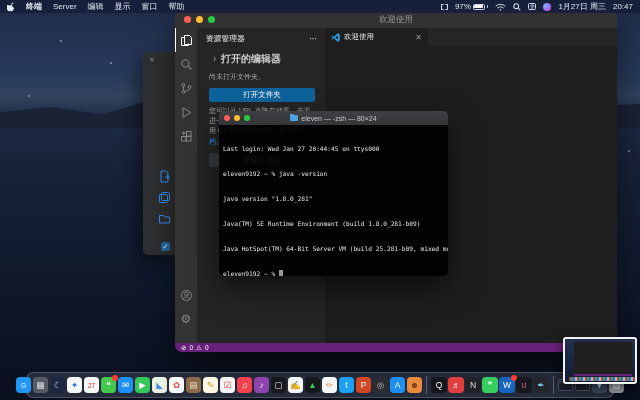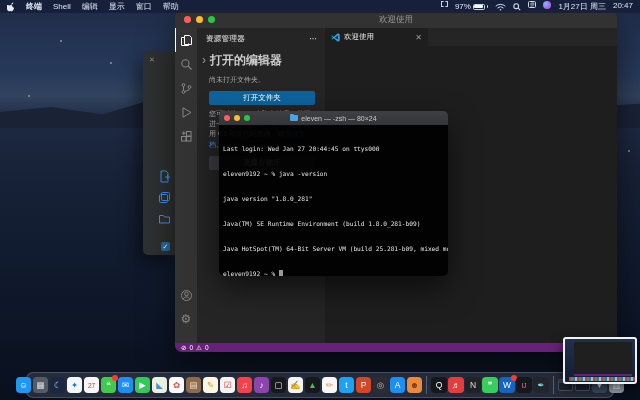--- a/index.html
+++ b/index.html
@@ -12,21 +12,21 @@
   .mountains { position:absolute; left:0; top:86px; width:100%; height:42px; background:#1a2236;
     clip-path:polygon(0 62%,8% 50%,16% 68%,26% 22%,34% 58%,44% 38%,55% 72%,68% 48%,80% 66%,90% 52%,100% 42%,100% 100%,0 100%); }
   .star { position:absolute; width:2px; height:2px; border-radius:50%; background:rgba(220,230,255,.55); }
 
   
   .menubar { position:absolute; left:0; top:0; width:640px; height:13px; background:rgba(22,32,58,.92);
     display:flex; align-items:center; padding:0 7px; color:#dfe5f2; font-size:8px; z-index:50; }
   .menubar .apple { margin-right:10px; display:flex; }
   .menubar .menu { margin-right:11px; }
   .menu.app-menu { font-weight:bold; }
-  .mb-right { margin-left:auto; display:flex; gap:7px; }
+  .mb-right { margin-left:auto; display:flex; align-items:center; gap:7px; }
   .mb-ico { display:flex; align-items:center; }
   .batt { display:flex; align-items:center; gap:2px; }
   .batt-body { width:12px; height:6px; border:1px solid #cdd5e6; border-radius:1.5px; position:relative; }
   .batt-body::after { content:""; position:absolute; inset:0.5px; background:#fff; border-radius:1px; }
   .batt-nub { width:1.5px; height:3px; background:#cdd5e6; border-radius:0 1px 1px 0; }
   .grab-ico { width:7px; height:6px; border:1px dashed #cdd5e6; border-radius:1px; }
   .kb-ico { width:8px; height:7px; border:1px solid #cdd5e6; border-radius:1.5px; font-size:5px; line-height:5px; text-align:center; color:#cdd5e6; }
   .siri-ico { width:8px; height:8px; border-radius:50%; background:radial-gradient(circle at 35% 35%, #6ec2ff, #b05cff 60%, #ff5c8a); }
   .datetime { white-space:nowrap; }
 
@@ -48,21 +48,21 @@
     border-radius:7px; box-shadow:0 14px 34px rgba(0,0,0,.55); overflow:hidden; z-index:10; }
   .vs-titlebar { position:absolute; left:0; top:0; width:100%; height:18px; background:#323233; }
   .vs-lights { position:absolute; left:9px; top:5.5px; display:flex; gap:5px; }
   .vs-title { position:absolute; left:0; right:0; top:4px; text-align:center; font-size:8.5px; color:#9b9b9b; }
   .activitybar { position:absolute; left:0; top:18px; width:22px; bottom:9px; background:#333333; }
   .act-ico { width:22px; height:24px; display:flex; align-items:center; justify-content:center; color:#868686; }
   .act-ico.active { color:#ffffff; border-left:1.5px solid #fff; }
   .act-bottom { position:absolute; bottom:12px; left:0; width:22px; }
   .sidebar { position:absolute; left:22px; top:18px; width:128px; bottom:9px; background:#252526; color:#bcbcbc; }
   .sb-header { display:flex; justify-content:space-between; padding:6px 8px 4px 9px; font-size:7.5px; color:#b8b8b8; letter-spacing:.3px;font-weight:bold; }
-  .sb-row { font-size:12px; font-weight:bold; color:#cccccc; padding:4px 6px 2px 5px; }
+  .sb-row { font-size:10px; font-weight:bold; color:#cccccc; padding:4px 6px 2px 16px; }
   .sb-chev { color:#9a9a9a; font-weight:normal; display:inline-block; width:8px; }
   .sb-text { font-size:7px; color:#a9a9a9; padding:4px 10px 0 12px; line-height:1.45; }
   .sb-btn { display:block; margin:6px 10px 0 12px; height:14px; background:#0e639c; color:#fff; border:none;
     font-size:7.5px; border-radius:2px; width:106px; font-family:inherit; }
   .sb-btn.secondary { background:#3a3d41; }
   .sb-link { color:#3794ff; }
   .sb-outline { position:absolute; bottom:2px; left:0; width:100%; font-size:7.5px; font-weight:bold; color:#cccccc; padding:3px 4px; border-top:1px solid #2f2f30; }
   .tabbar { position:absolute; left:150px; top:18px; right:0; height:18px; background:#252526; }
   .tab { position:absolute; left:0; top:0; width:103px; height:18px; background:#1e1e1e; display:flex; align-items:center; gap:4px; padding:0 6px; }
   .tab-label { font-size:7.5px; color:#e7e7e7; flex:1; }
@@ -124,21 +124,21 @@
     <span class="star" style="left:628px;top:150px"></span>
   </div>
 
   <div class="menubar">
     <span class="apple">
       <svg width="9" height="10" viewBox="0 0 9 10">
           <path fill="#e6ecf7" d="M6.2 0.4c-0.5 0-1.1 0.3-1.4 0.8-0.3 0.4-0.5 1-0.4 1.5 0.6 0 1.1-0.3 1.4-0.7C6.1 1.6 6.3 1 6.2 0.4zM4.5 3c-0.8 0-1.6 0.5-2 0.5S1.4 3 0.8 3C0.1 3-0.6 3.6-0.6 4.9c0 2 1.5 4.4 2.3 4.4 0.4 0 1-0.4 1.6-0.4 0.6 0 1.1 0.4 1.6 0.4 0.8 0 2.1-2.2 2.1-3.3C5.9 4.8 5 4.5 5 3.8 5 3.3 4.8 3.1 4.5 3z"></path>
         </svg>
     </span>
     <span class="menu app-menu">终端</span>
-    <span class="menu">Shell</span>
+    <span class="menu">Server</span>
     <span class="menu">编辑</span>
     <span class="menu">显示</span>
     <span class="menu">窗口</span>
     <span class="menu">帮助</span>
     <span class="mb-right">
       <span class="mb-ico grab-ico"></span>
       <span class="batt">
         <span>97%</span>
         <span class="batt-body"></span>
           <span class="batt-nub"></span>

